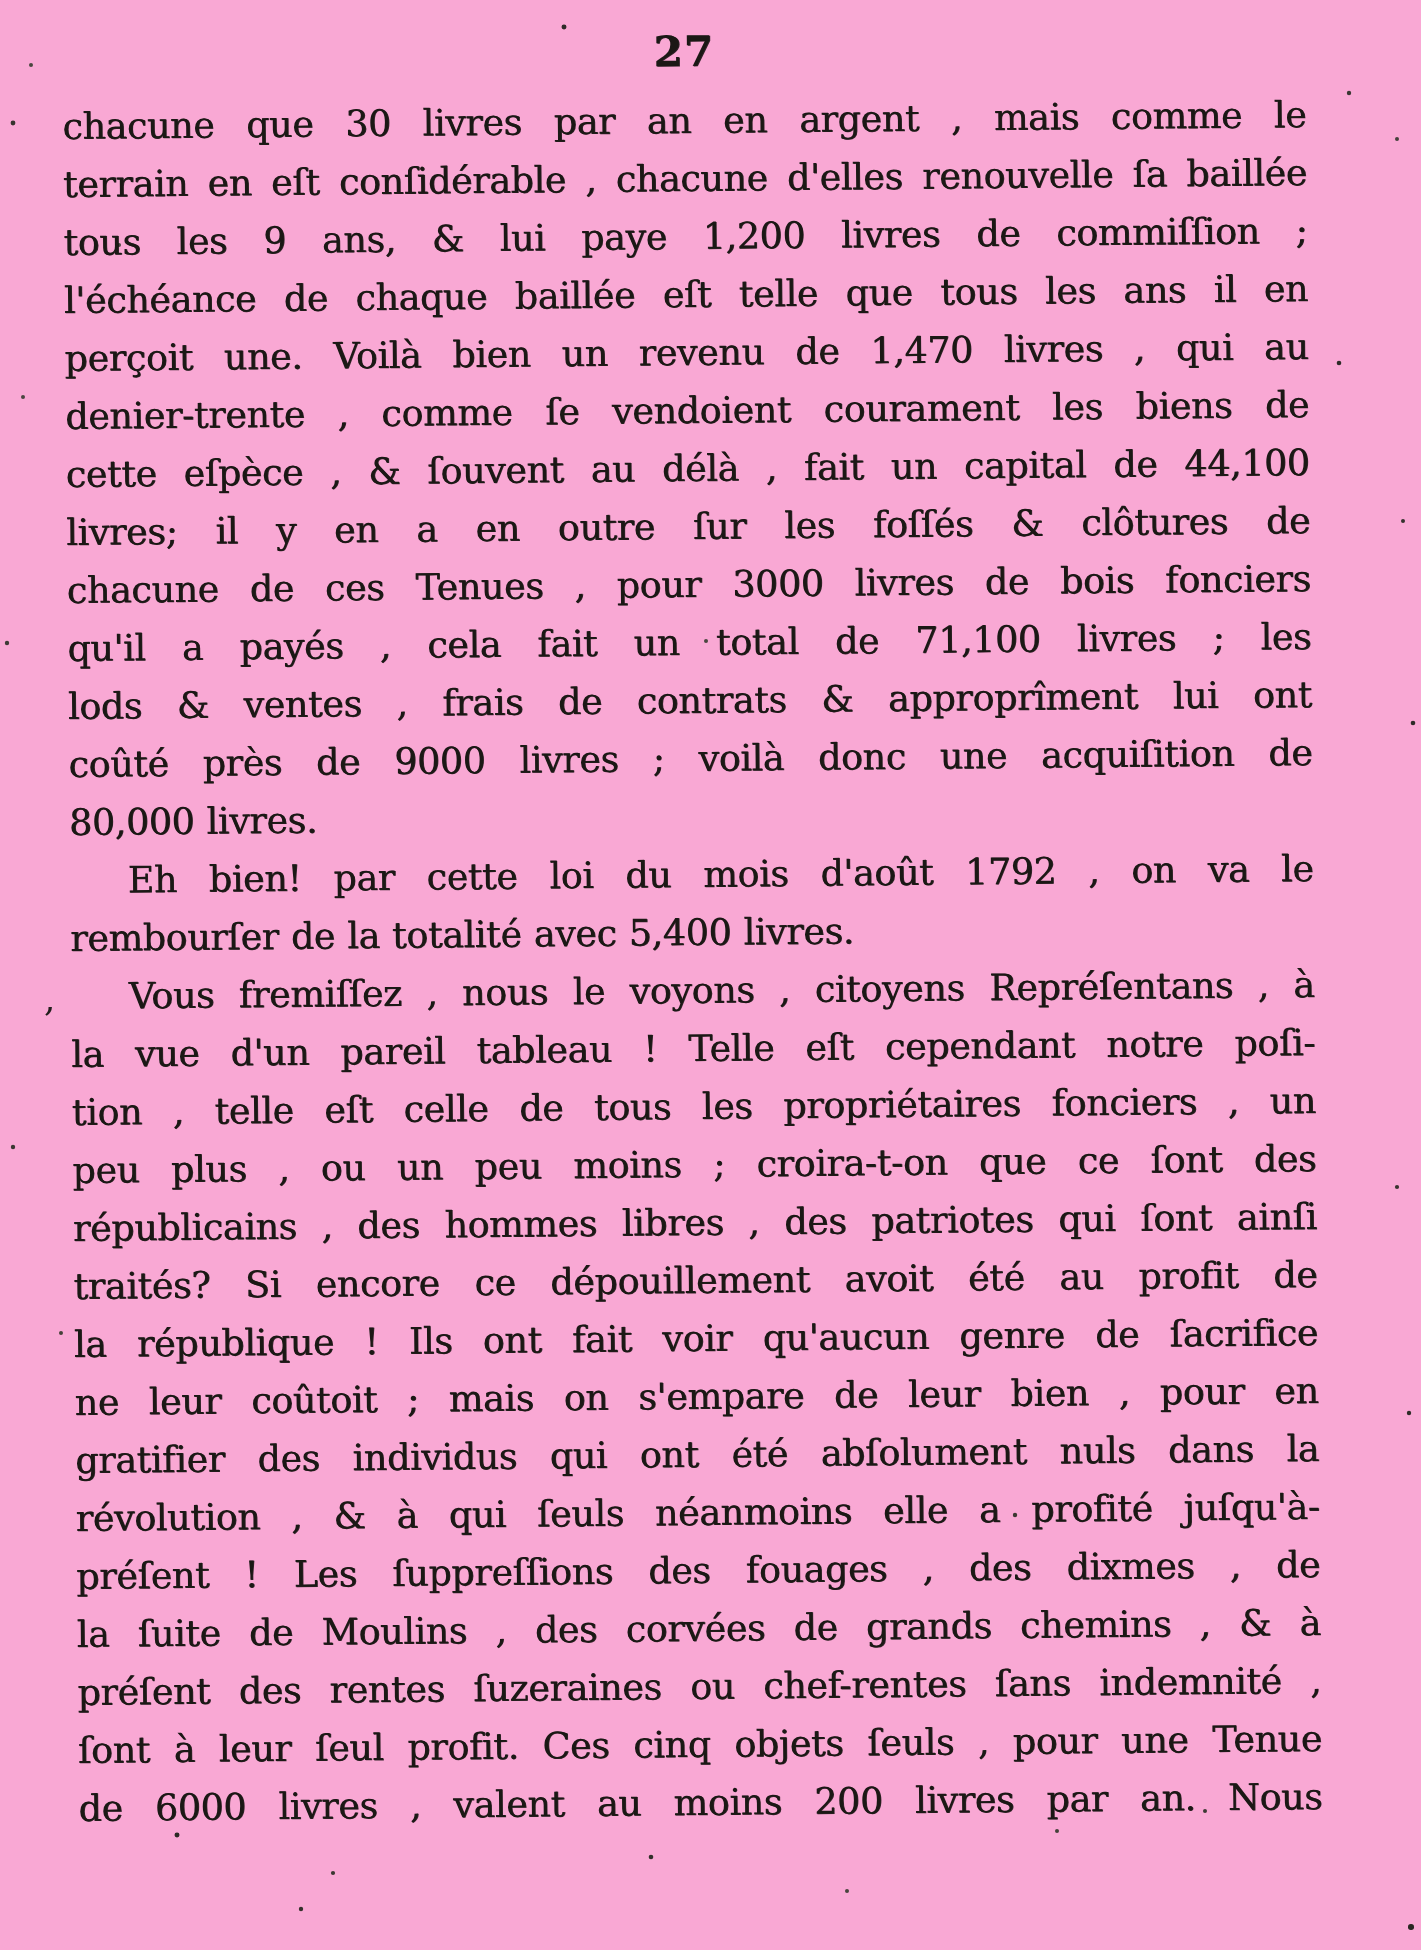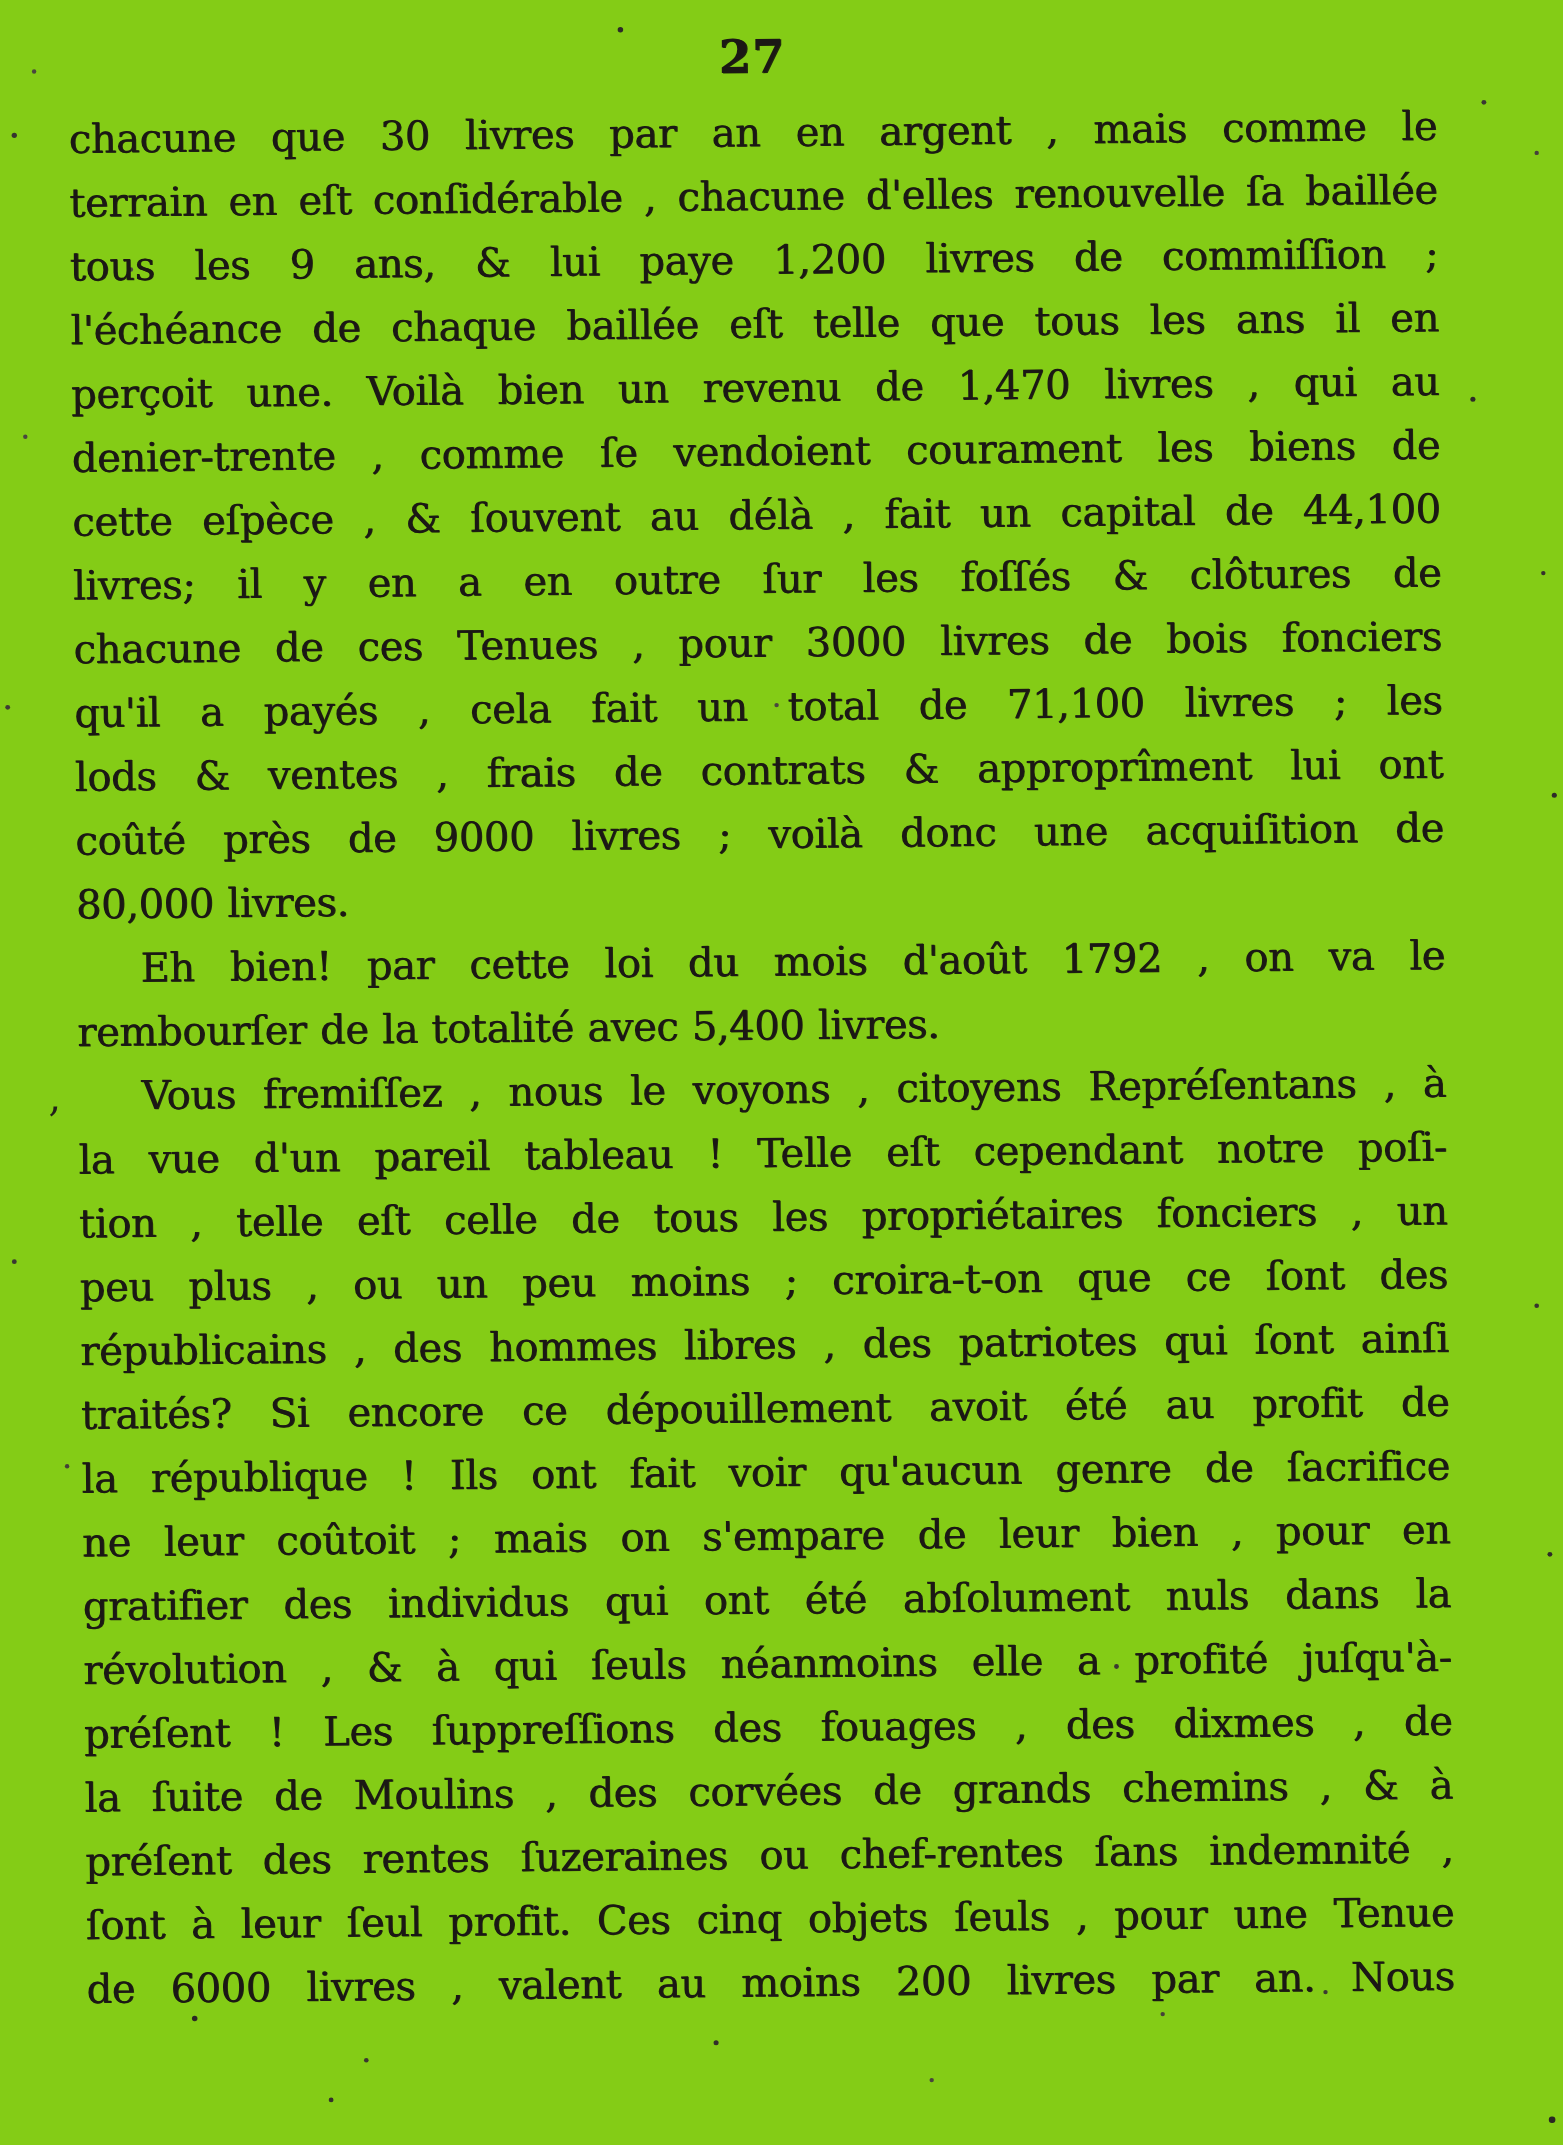--- a/index.html
+++ b/index.html
@@ -1,19 +1,19 @@
 <!DOCTYPE html>
 <html><head>
 <meta charset="utf-8">
 <style>
   html,body{margin:0;padding:0;background:#d8d5d0;}
   .page{
     position:relative;
     width:1421px;height:1950px;
-    background:#84cc16;
+    background:#f9a8d4;
     overflow:hidden;
     font-family:"DejaVu Serif", serif;
     color:#1b1815;
   }
   .content{
     position:absolute;
     left:70px;top:24px;
     width:1244px;
     transform:rotate(-0.55deg);
     transform-origin:50% 50%;

